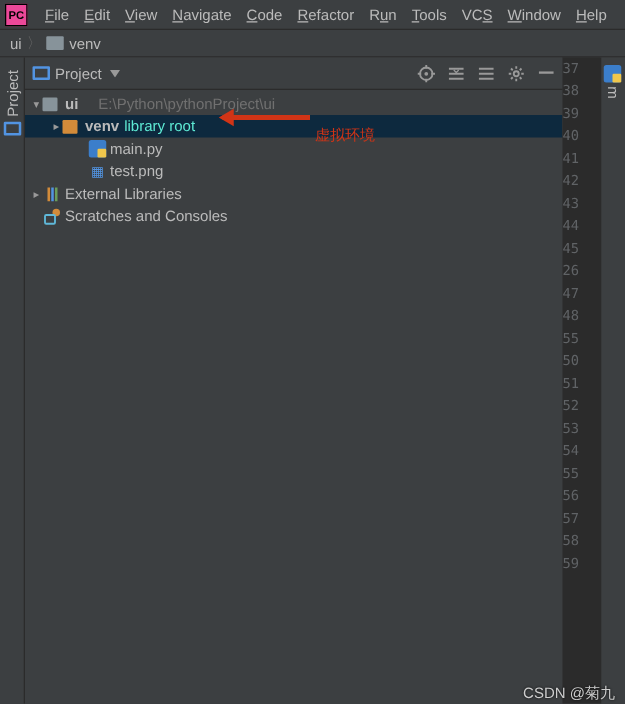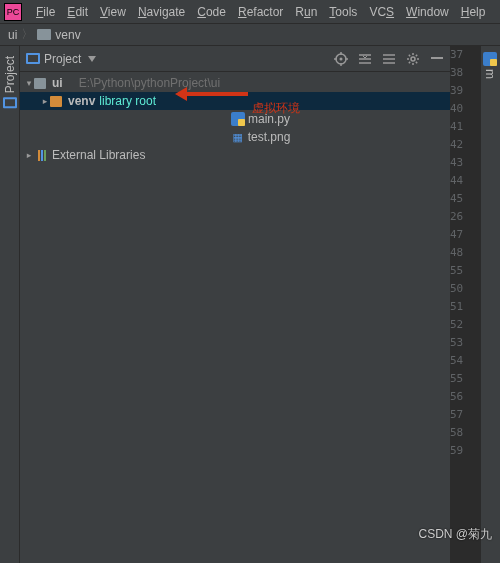--- a/index.html
+++ b/index.html
@@ -1,18 +1,18 @@
 <!DOCTYPE html>
 <html><head>
 <meta charset="utf-8">
 <style>
 * { margin:0; padding:0; box-sizing:border-box; font-family:"Segoe UI",Arial,sans-serif; font-size:12px; }
 body { width:500px; height:563px; background:#3c3f41; color:#bbbbbb; overflow:hidden; position:relative; }
 .menu-bar { height:24px; background:#3c3f41; display:flex; align-items:center; padding:0 4px; border-bottom:1px solid #2b2b2b; }
-.app-icon { width:18px; height:18px; background:#ec4899; border:1px solid #000; display:flex; align-items:center; justify-content:center; font-size:9px; font-weight:normal; color:#000; margin-right:8px; }
+.app-icon { width:18px; height:18px; background:#ec4899; border:1px solid #000; display:flex; align-items:center; justify-content:center; font-size:9px; font-weight:bold; color:#000; margin-right:8px; }
 .menu-item { padding:0 6px; cursor:pointer; color:#bbbbbb; }
 .menu-item u { text-decoration:underline; }
 .nav-bar { height:22px; background:#3c3f41; display:flex; align-items:center; padding:0 8px; border-bottom:1px solid #2b2b2b; }
 .crumb { color:#bbbbbb; margin-right:4px; }
 .crumb-sep { color:#666; margin-right:4px; }
 .folder-icon { width:14px; height:11px; background:#87939a; border-radius:1px; margin-right:4px; display:inline-block; }
 .folder-icon.orange { background:#d28b3a; }
 .main-area { display:flex; height:calc(100% - 46px); }
 .left-gutter { width:20px; background:#3c3f41; border-right:1px solid #2b2b2b; display:flex; flex-direction:column; align-items:center; padding-top:6px; }
 .vert-tab { writing-mode:vertical-rl; transform:rotate(180deg); color:#bbbbbb; cursor:pointer; padding:4px 2px; font-size:11px; display:flex; align-items:center; gap:4px; }
@@ -24,35 +24,35 @@
 .tree { flex:1; overflow:auto; padding:2px 0; }
 .tree-row { height:18px; display:flex; align-items:center; padding-left:4px; cursor:pointer; white-space:nowrap; }
 .tree-row.selected { background:#0d293e; }
 .tree-row .arrow { width:10px; color:#999; font-size:9px; display:inline-block; text-align:center; }
 .tree-row .ic { width:16px; display:inline-flex; align-items:center; justify-content:center; margin-right:2px; }
 .tree-row .nm { color:#bbbbbb; }
 .tree-row .path { color:#707070; margin-left:16px; }
 .tree-row .libroot { color:#5eead4; margin-left:4px; }
 .indent-0 { padding-left:4px; }
 .indent-1 { padding-left:20px; }
-.indent-2 { padding-left:40px;justify-content:center; }
+.indent-2 { padding-left:40px; }
 .py-icon { width:14px; height:14px; background:#3b7ecb; border-radius:2px; position:relative; }
 .py-icon::after { content:""; position:absolute; bottom:0; right:0; width:7px; height:7px; background:#f0c74c; border-radius:1px; }
 .img-icon { color:#5294e2; font-size:11px; }
 .lib-icon { display:flex; gap:1px; }
 .lib-icon span { width:2px; height:11px; }
 .editor-strip { width:30px; background:#2b2b2b; display:flex; flex-direction:column; }
 .line-num { height:18px; color:#606366; padding-right:6px; font-size:11px; line-height:18px; font-family:Consolas,monospace; }
 .right-gutter { width:20px; background:#3c3f41; border-left:1px solid #2b2b2b; }
 .right-tab { writing-mode:vertical-rl; color:#bbbbbb; padding:6px 2px; font-size:11px; cursor:pointer; }
 .proj-small { width:14px; height:11px; border:2px solid #5294e2; border-radius:1px; display:inline-block; }
 .annotation-arrow { position:absolute; top:92px; left:178px; width:70px; height:4px; background:#d13416; pointer-events:none; }
 .annotation-arrow::before { content:""; position:absolute; left:-10px; top:-5px; border:7px solid transparent; border-right:12px solid #d13416; }
 .annotation-text { position:absolute; top:100px; left:252px; color:#d13416; font-size:12px; pointer-events:none; }
-.watermark { position:absolute; bottom:20px; right:8px; color:#dddddd; font-size:12px; opacity:0.9; text-shadow:0 0 2px #000; pointer-events:none; }
+.watermark { position:absolute; bottom:0; right:8px; color:#dddddd; font-size:12px; opacity:0.9; text-shadow:0 0 2px #000; pointer-events:none; }
 svg { display:block; }
 </style>
 </head>
 <body>
 
 <div class="menu-bar">
   <div class="app-icon">PC</div>
   <div class="menu-item"><u>F</u>ile</div>
   <div class="menu-item"><u>E</u>dit</div>
   <div class="menu-item"><u>V</u>iew</div>
@@ -164,20 +164,30 @@
       <div class="tree-row indent-0">
         <span class="arrow">▸</span>
         <span class="ic">
             <span class="lib-icon">
               <span style="background:#d28b3a"></span>
               <span style="background:#5294e2"></span>
               <span style="background:#6b9e5b"></span>
             </span>
           </span>
         <span class="nm">External Libraries</span>
+      </div>
+      <div class="tree-row indent-0">
+        <span class="arrow"></span>
+        <span class="ic">
+            <svg width="14" height="14" viewBox="0 0 14 14">
+              <circle cx="10" cy="4" r="3" fill="#d28b3a"></circle>
+              <rect x="1" y="6" width="8" height="7" rx="1" fill="none" stroke="#5fb8d9" stroke-width="1.5"></rect>
+            </svg>
+          </span>
+        <span class="nm">Scratches and Consoles</span>
       </div>
     </div>
   </div>
 
   <div class="editor-strip" id="line-gutter">
       <div class="line-num">37</div>
       <div class="line-num">38</div>
       <div class="line-num">39</div>
       <div class="line-num">40</div>
       <div class="line-num">41</div>

